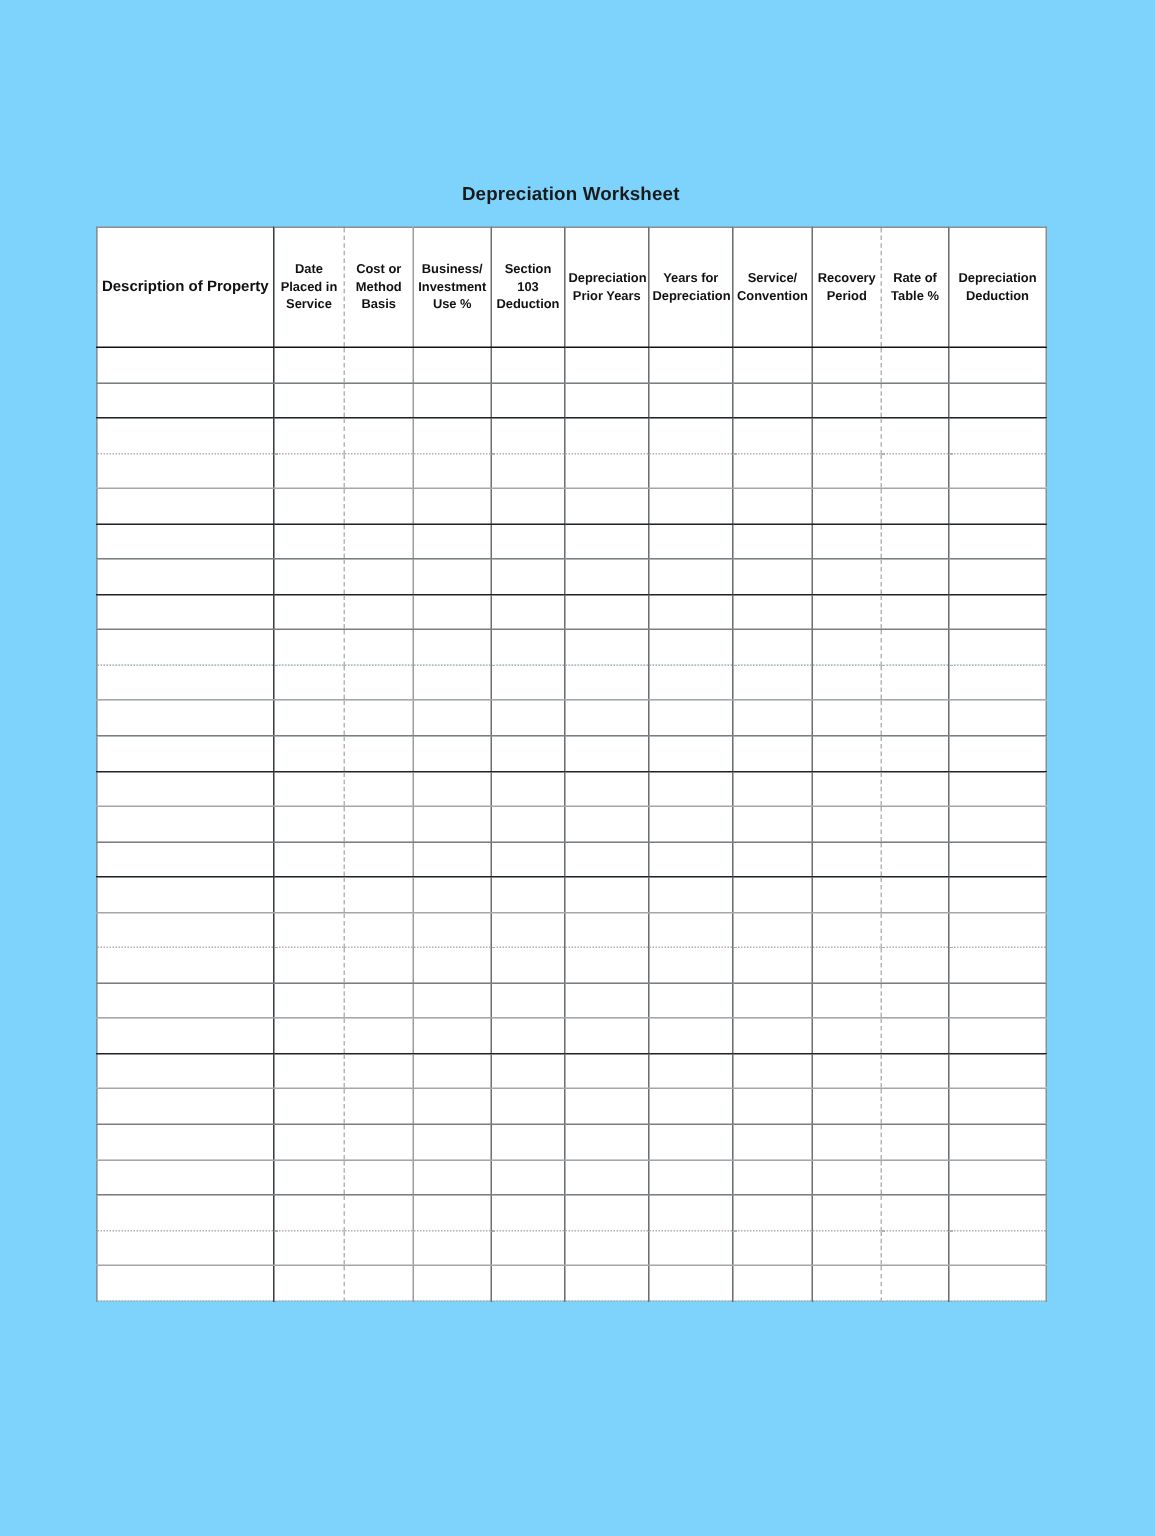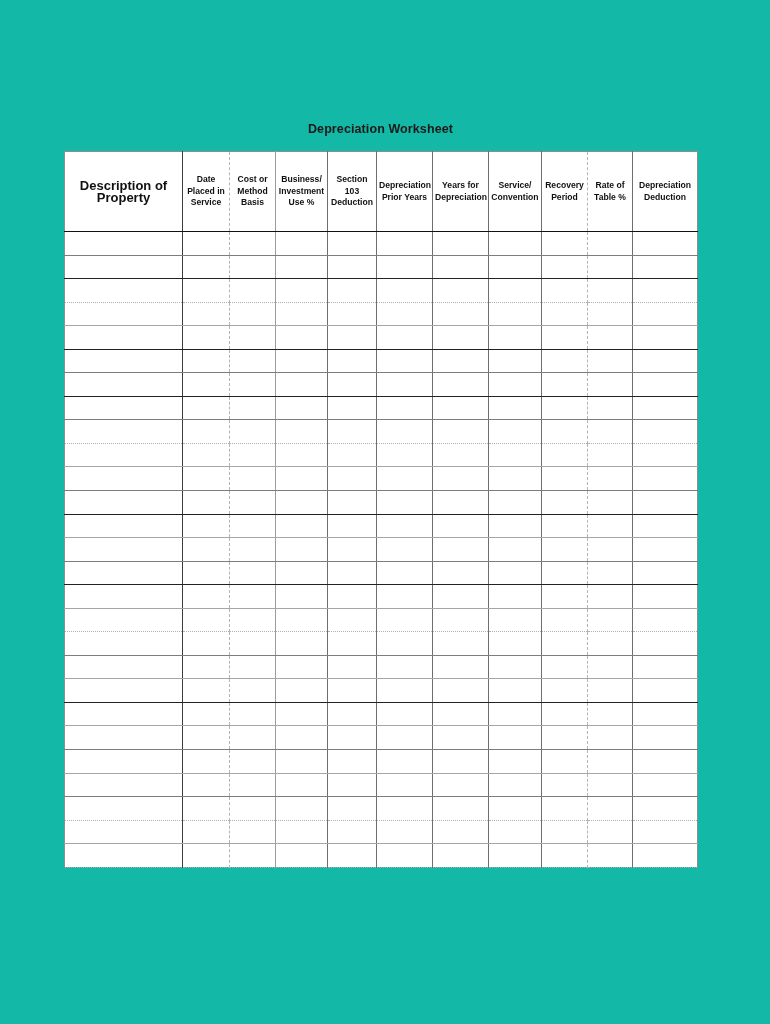--- a/index.html
+++ b/index.html
@@ -16,21 +16,21 @@
     color: #000000;
     overflow: hidden;
   }
 
   #page {
     position: absolute;
     left: 0;
     top: 0;
     width: 770px;
     height: 1024px;
-    background: #14b8a6;
+    background: #7dd3fc;
   }
 
   
   #worksheet-title {
     position: absolute;
     left: 64px;
     top: 121px;
     width: 633px;
     text-align: center;
     font-size: 12.5px;
@@ -73,21 +73,21 @@
     font-weight: bold;
     line-height: 11.6px;
     text-align: center;
     color: #111111;
     border-bottom: 1.5px solid #121212;
     padding: 0 2px;
     box-sizing: border-box;
     white-space: pre-line;
   }
   tr.head-row th.c-desc {
-    font-size: 13px;
+    font-size: 10px;
   }
 
   
   .vsep-solid    { border-right: 1.1px solid #3d3d3d; }
   .vsep-medium   { border-right: 1.1px solid #6f6f6f; }
   .vsep-light    { border-right: 1.0px solid #9c9c9c; }
   .vsep-dashed   { border-right: 1.2px dashed #b5b5b5; }
   .vsep-none     { border-right: none; }
 
   

